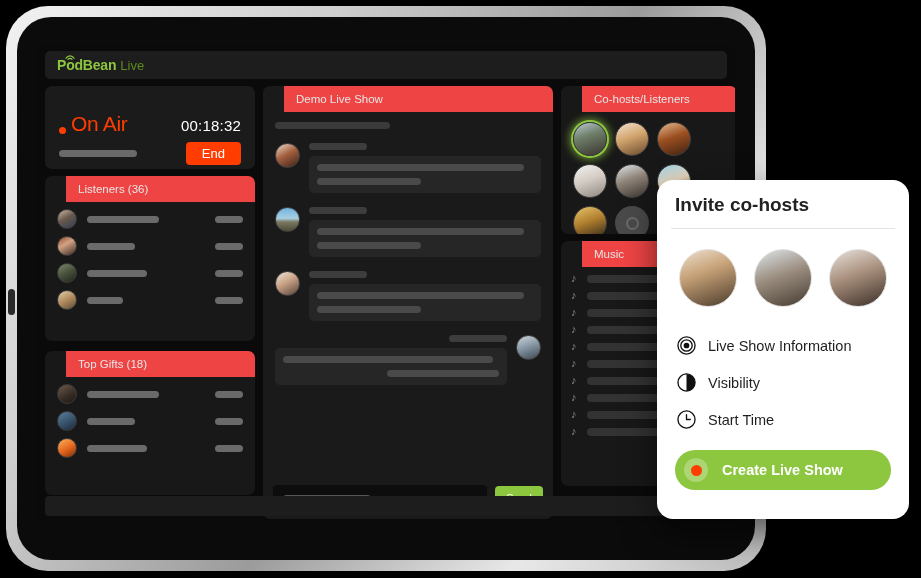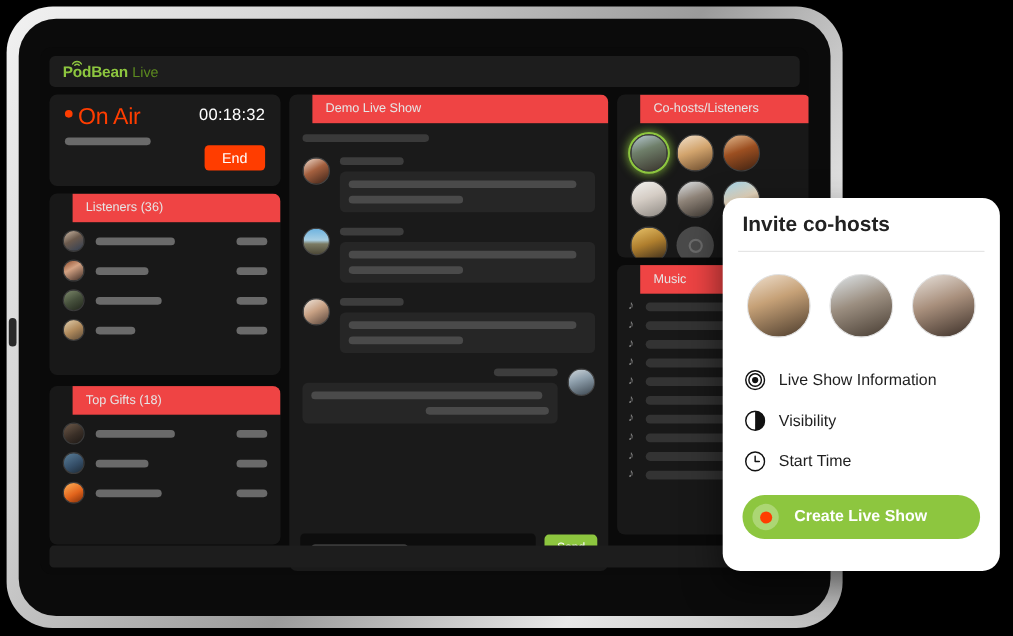--- a/index.html
+++ b/index.html
@@ -49,25 +49,25 @@
 
   
   .panel { position: absolute; background: #181818; border-radius: 7px; overflow: hidden; }
   .panel-head {
     height: 26px; background: #ef4444; display: flex; align-items: center;
     padding: 0 12px; color: #e6e6e6; font-size: 11.5px; margin-left: 21px;
   }
 
   
   #onair { left: 8px; top: 43px; width: 210px; height: 83px; background: #1b1b1b; }
-  .onair-row { display: flex; align-items: flex-start; padding: 10px 14px 0 14px; }
+  .onair-row { display: flex; align-items: flex-end; padding: 10px 14px 0 14px; margin-top: 17px; }
   .onair-dot { width: 7px; height: 7px; border-radius: 50%; background: #ff3d00; margin-right: 5px; margin-top: 4px;}
   .onair-text { color: #ff3d00; font-size: 21px; line-height: 1; letter-spacing: -.3px; }
   .onair-timer { color: #fff; font-size: 15px; margin-left: auto; letter-spacing: .2px; }
-  .onair-row2 { display: flex; padding: 8px 14px 0 14px; flex-direction: column; }
+  .onair-row2 { display: flex; align-items: center; padding: 8px 14px 0 14px; }
   .skel { background: #6a6a6a; border-radius: 6px; height: 7px; }
   .end-btn {
     margin-left: auto; background: #ff3d00; color: #fff; font-size: 13px;
     border: none; border-radius: 4px; padding: 4px 16px; cursor: pointer;
     font-family: inherit;
   }
 
   
   #listeners { left: 8px; top: 133px; width: 210px; height: 165px; }
   #gifts { left: 8px; top: 308px; width: 210px; height: 144px; }

